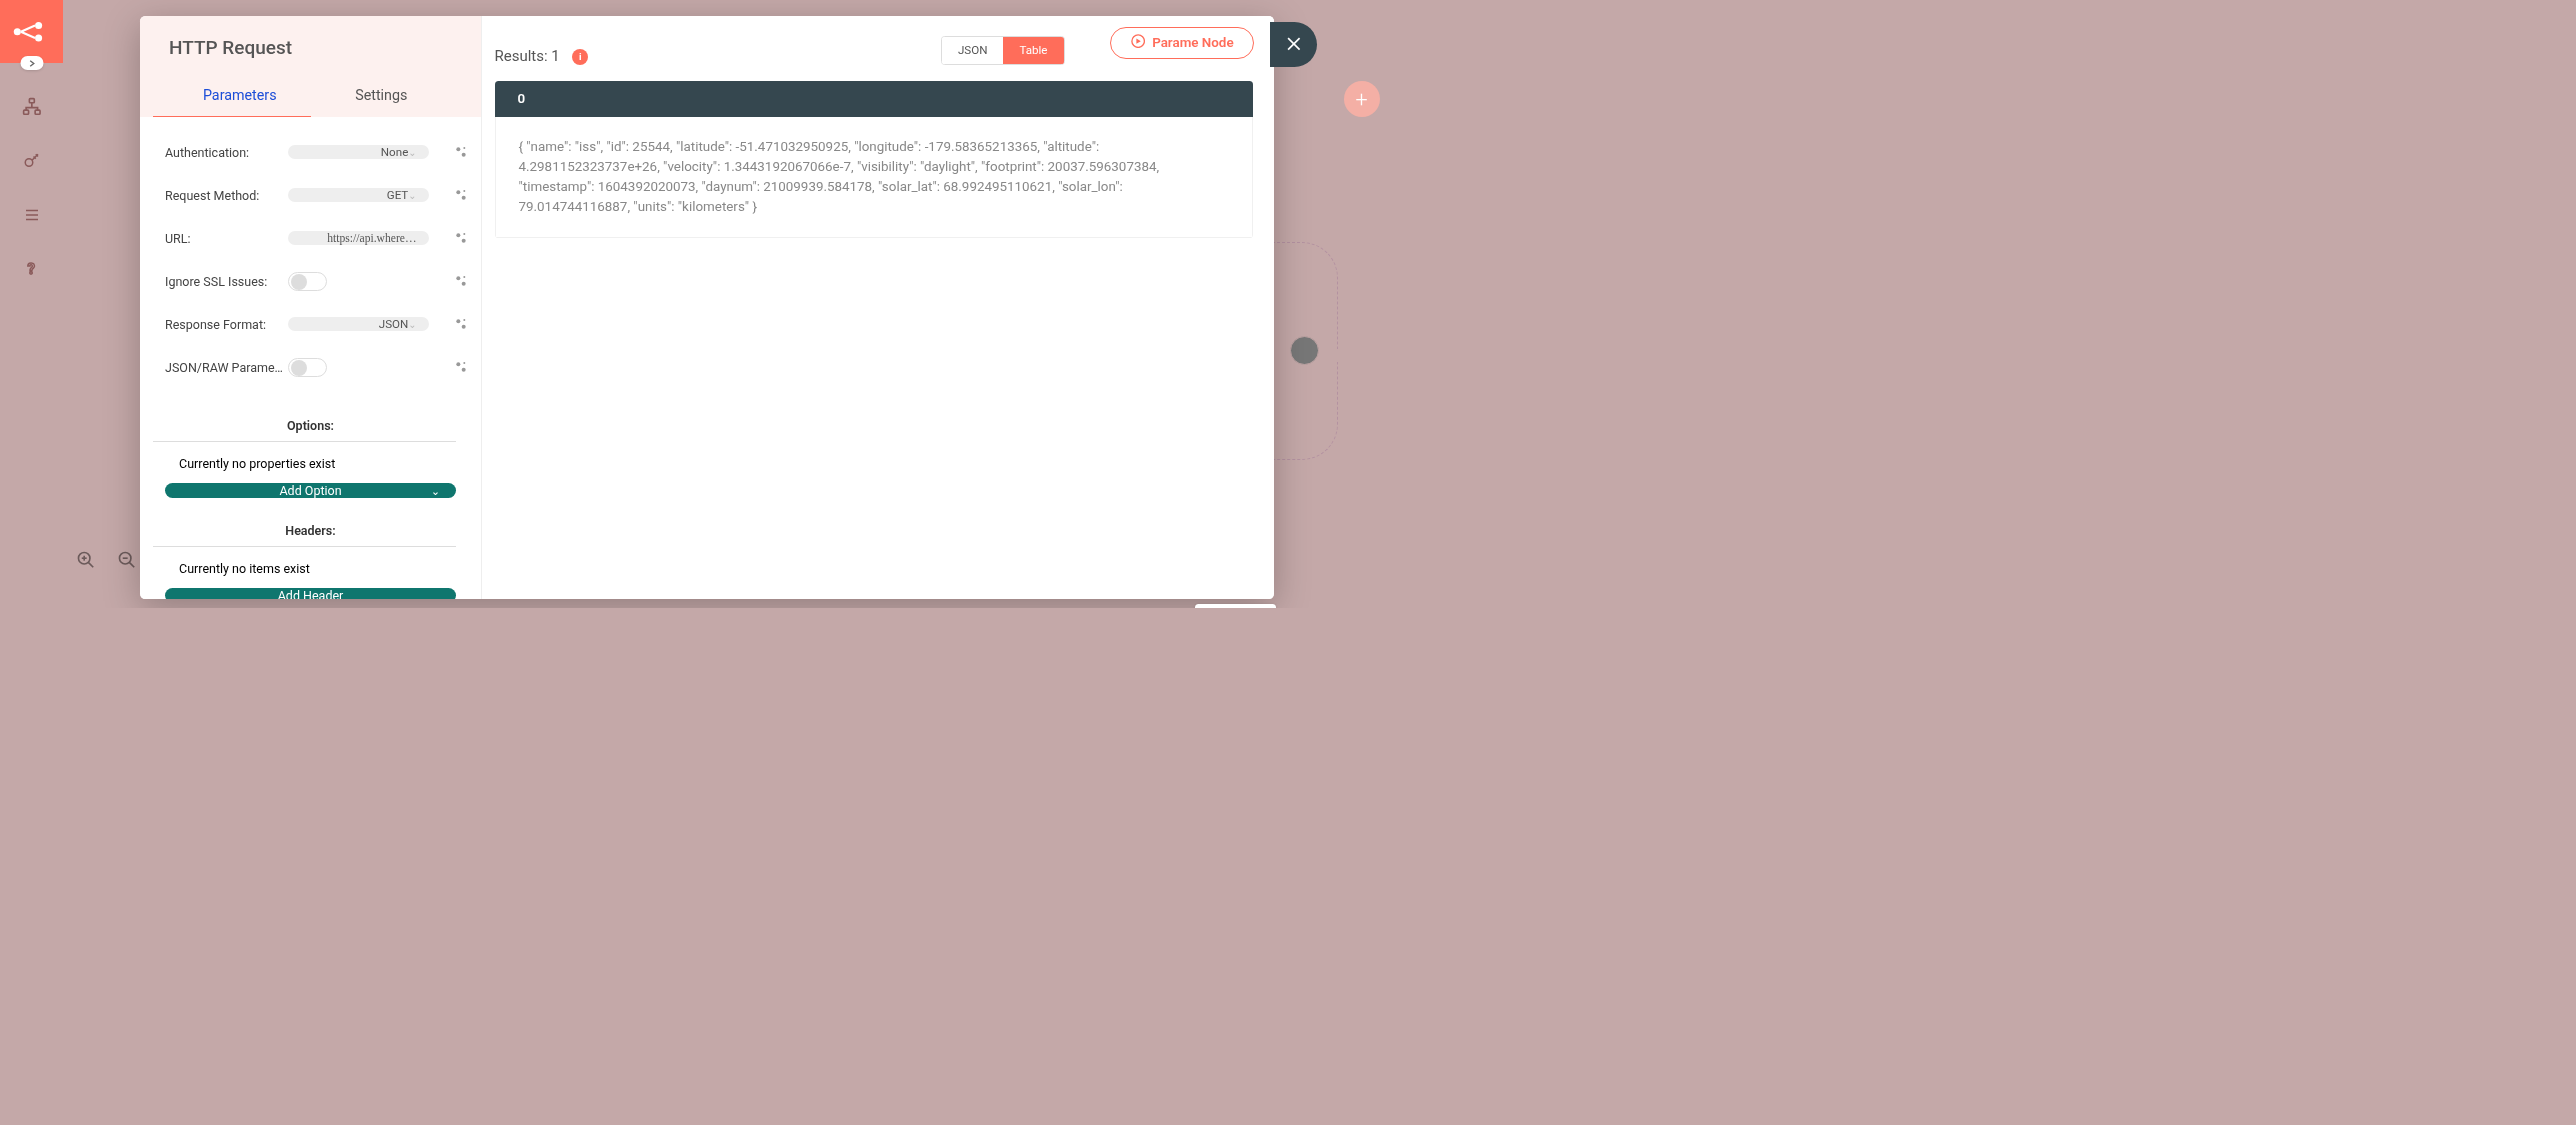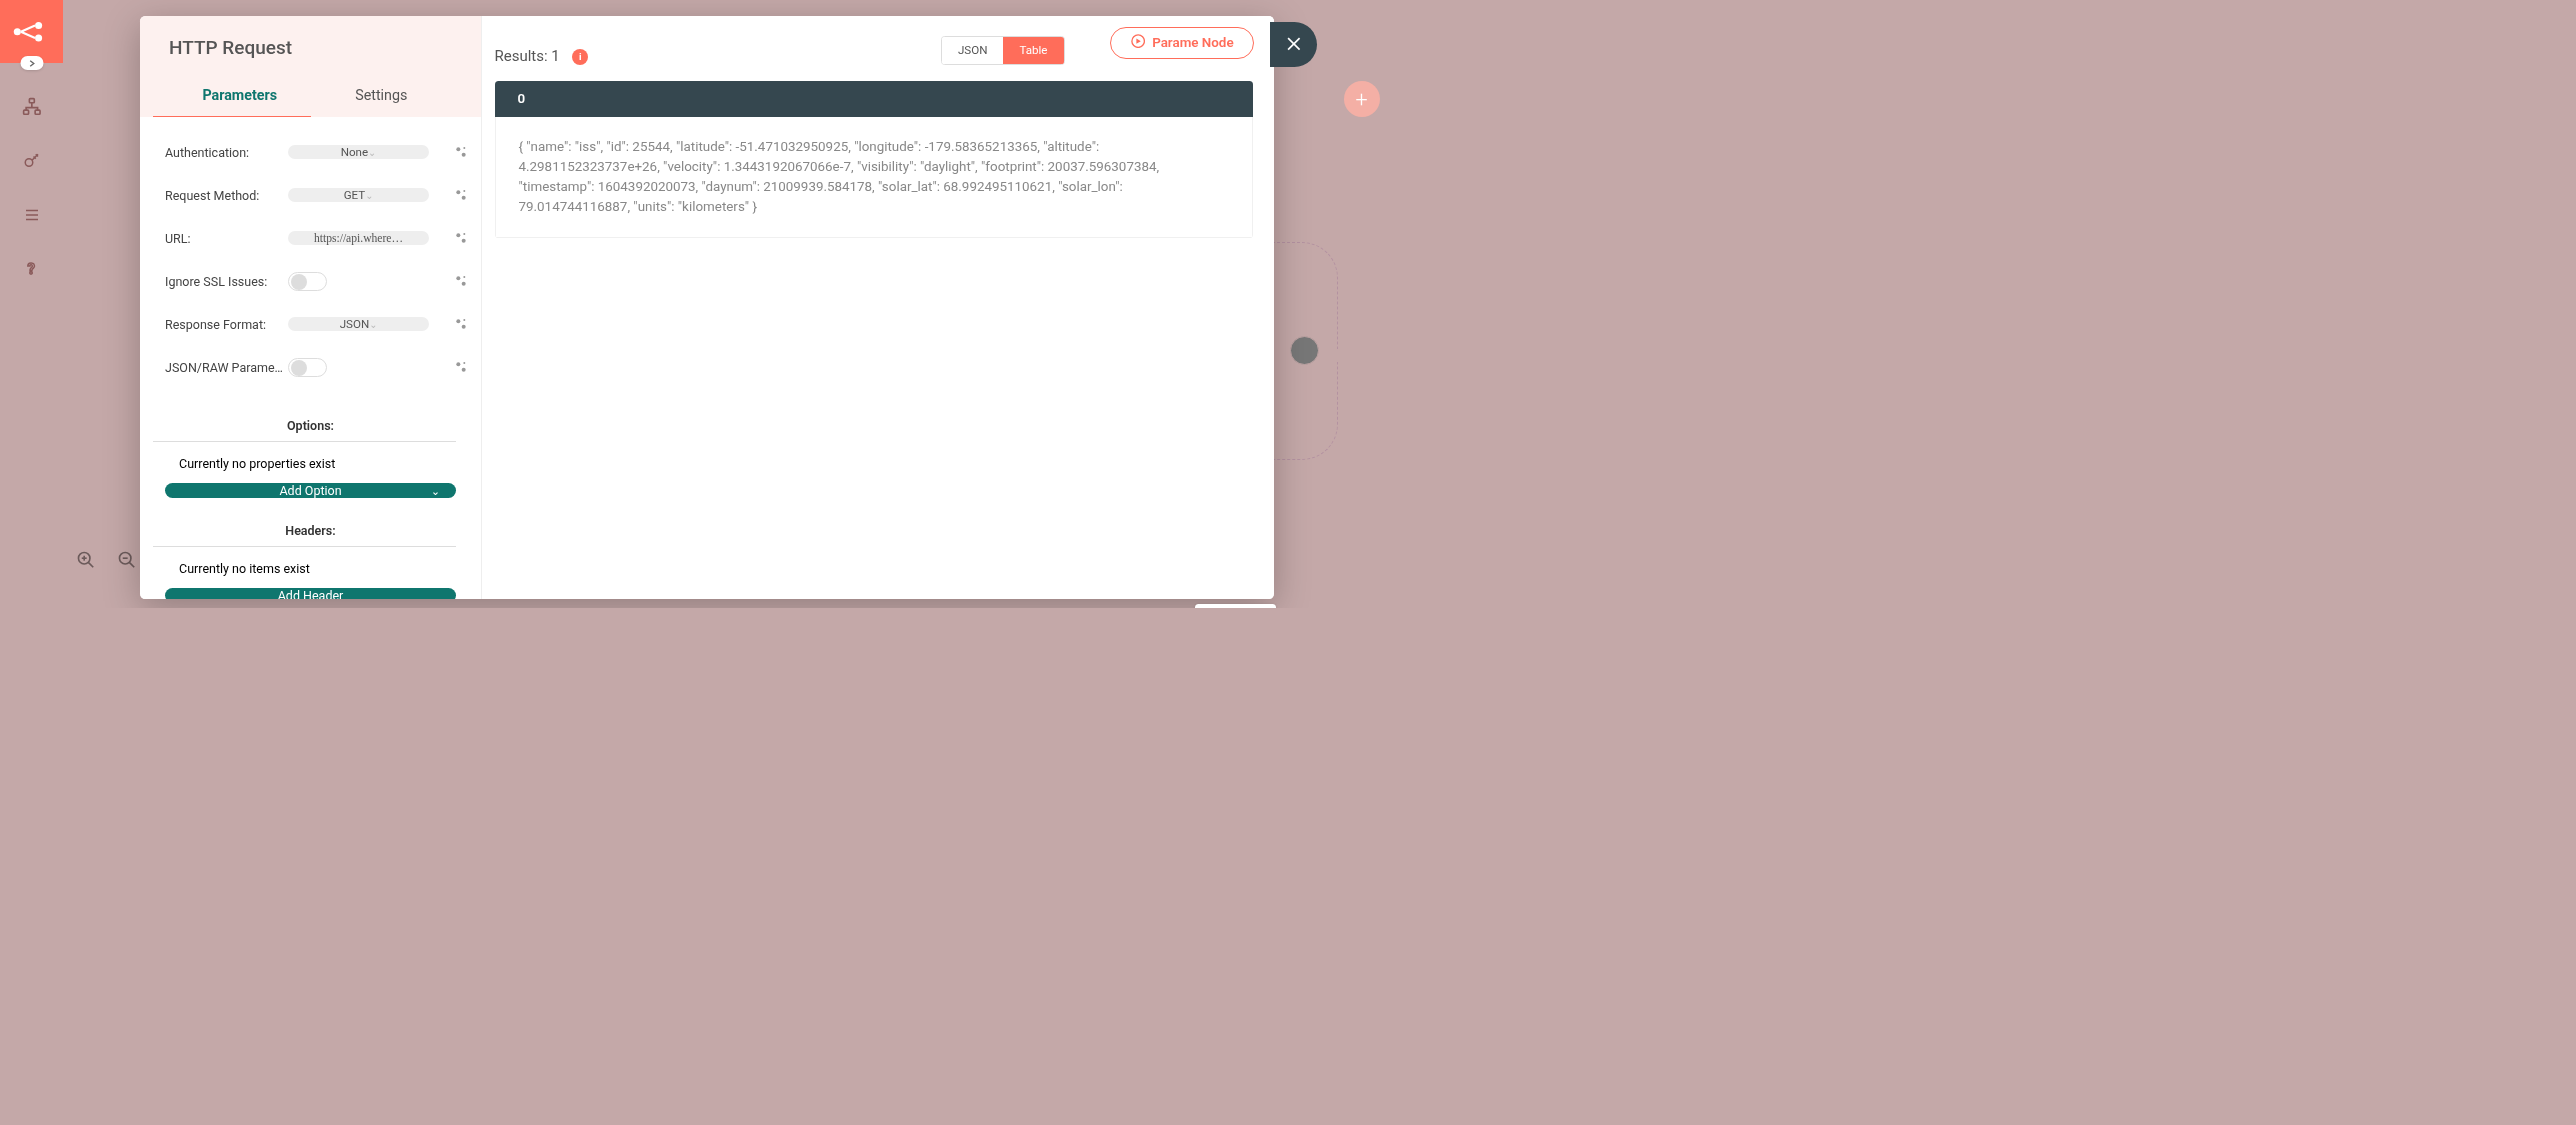--- a/index.html
+++ b/index.html
@@ -134,22 +134,22 @@
   .tab {
     flex: 1;
     text-align: center;
     padding: 12.5px 0 14.3px;
     font-size: 14.3px;
     color: #555;
     cursor: pointer;
     position: relative;
   }
   .tab.active {
-    color: #0f766e;
-    font-weight: 700;
+    color: #1d4ed8;
+    font-weight: 400;
   }
   .tab.active::after {
     content: "";
     position: absolute;
     left: -16px; right: 0; bottom: 0;
     height: 1.8px;
     background: #ff6d5a;
   }
 
   .params {
@@ -171,21 +171,21 @@
   .param-input-wrap { flex: 1; display: flex; align-items: center; }
   .select-pill, .text-pill {
     background: #eee;
     border: none;
     border-radius: 894px;
     height: 14px;
     width: 141px;
     padding: 0 12.5px;
     font-size: 11.6px;
     color: #555;
-    display: flex; align-items: center; justify-content: center;
+    display: flex; align-items: center; justify-content: flex-end;
     cursor: pointer;
   }
   .select-pill .chev { color: #bbb; font-size: 9.8px; }
   .text-pill { overflow: hidden; white-space: nowrap; font-family: Liberation Serif, serif; }
   .toggle {
     width: 39px; height: 19.7px;
     border-radius: 894px;
     background: #fff;
     border: 0.9px solid #ddd;
     position: relative;

